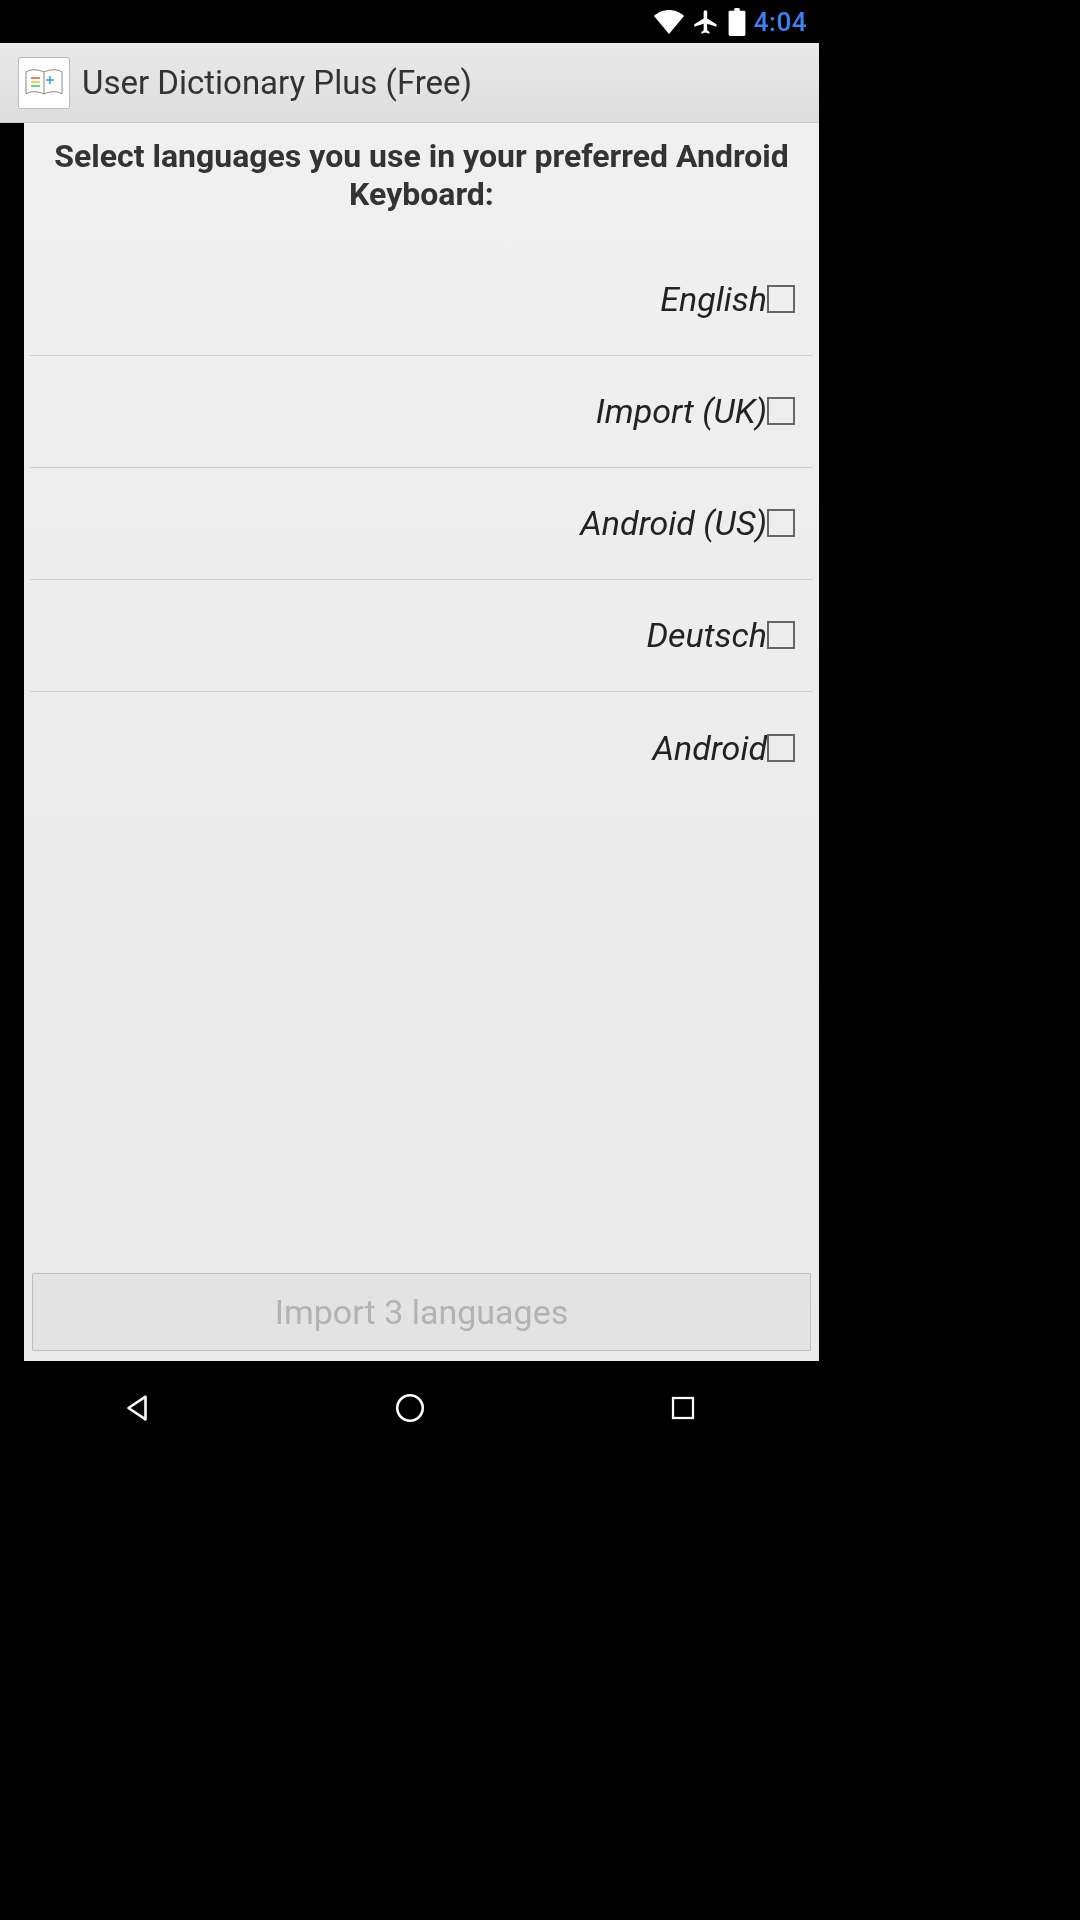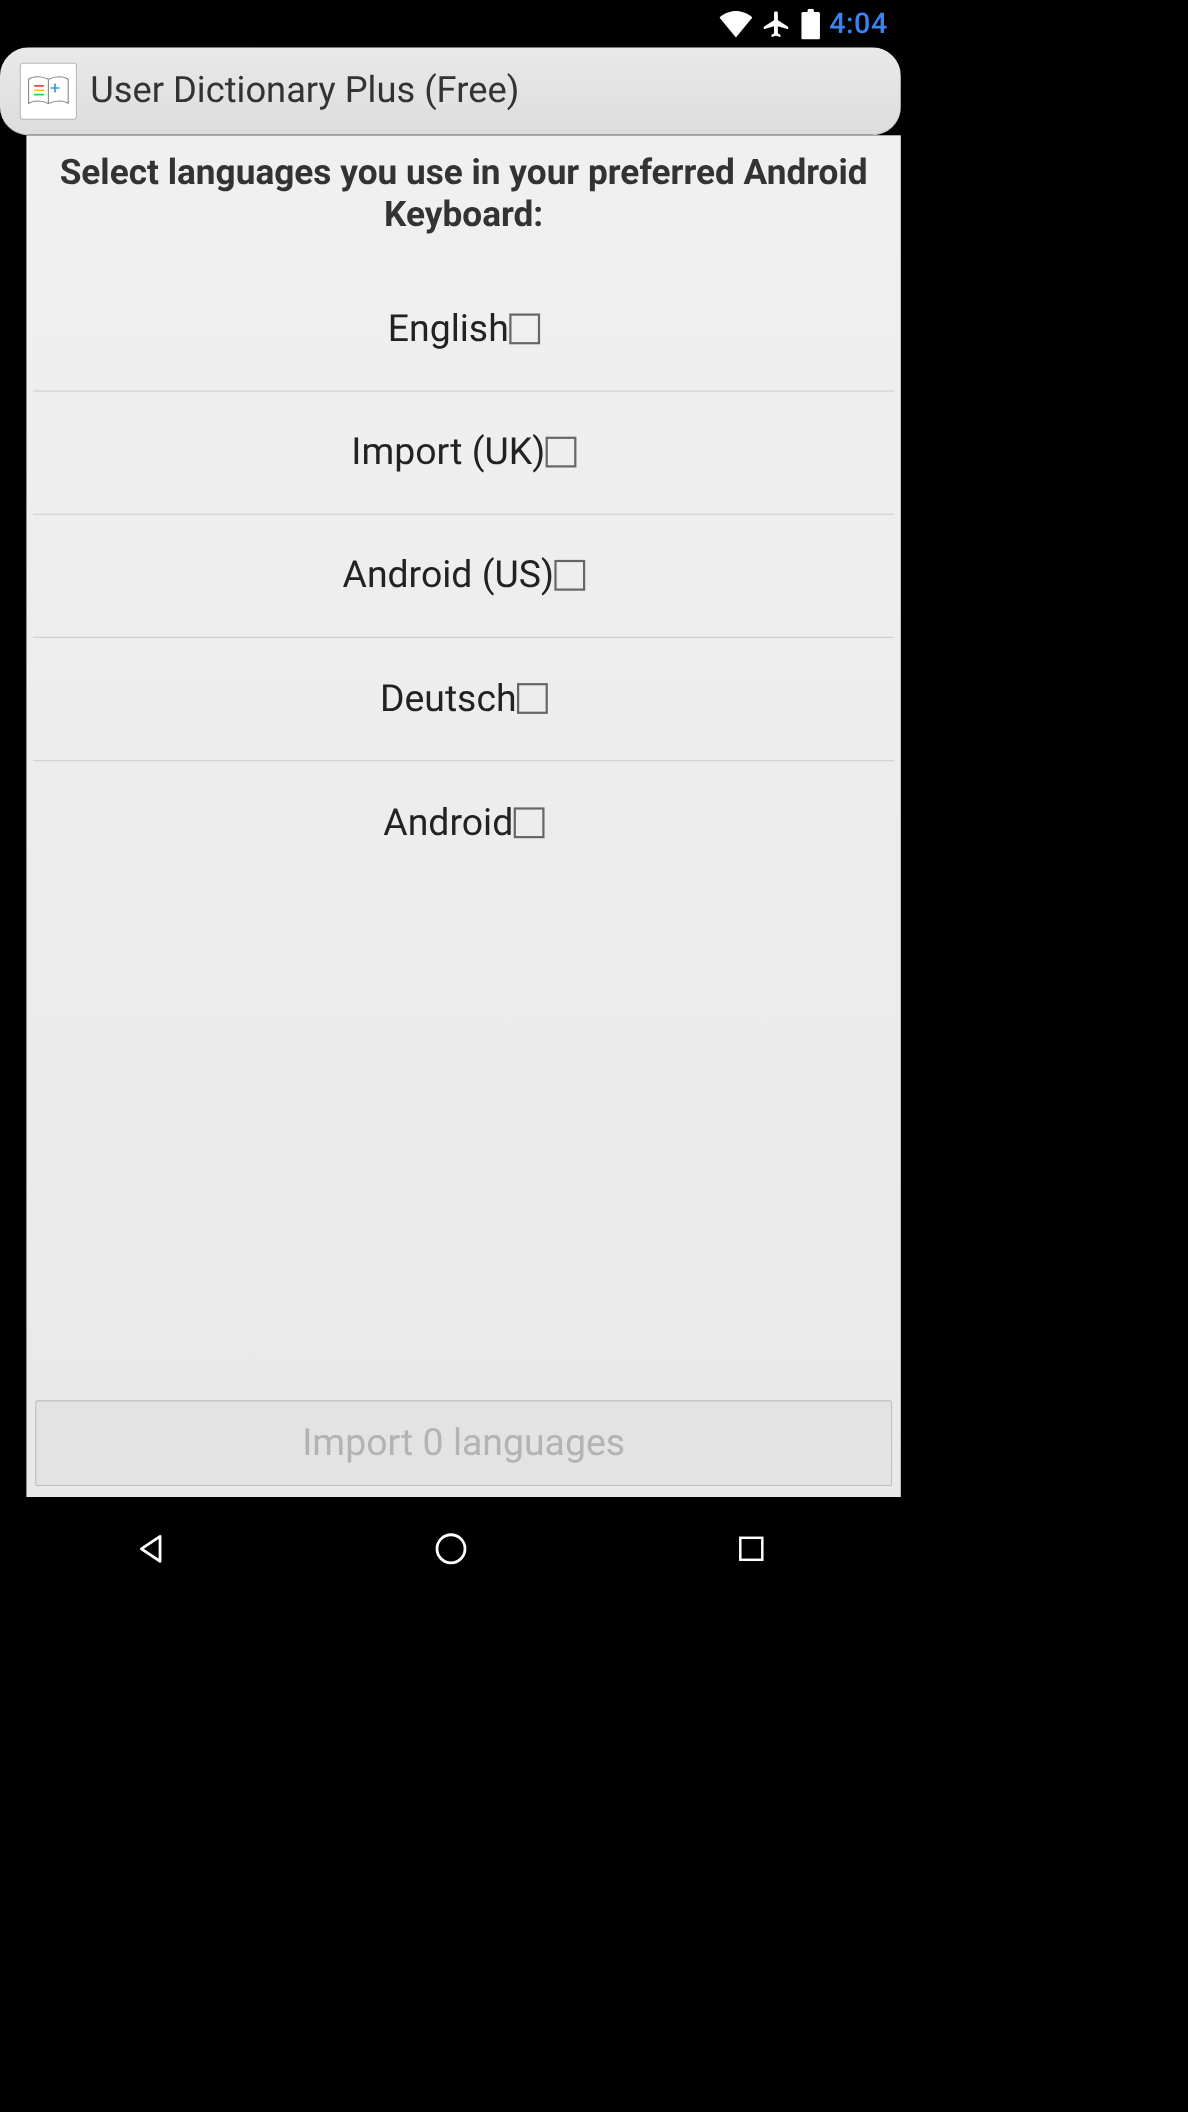--- a/index.html
+++ b/index.html
@@ -40,21 +40,20 @@
 
     
     .titlebar {
       height: 80px;
       background: linear-gradient(#e9e9e9, #dddddd);
       border-bottom: 1px solid #c9c9c9;
       display: flex;
       align-items: center;
       padding-left: 18px;
       gap: 12px;
-      border-radius: 26px;
     }
     .app-icon-box {
       width: 52px;
       height: 52px;
       background: #fff;
       border: 1px solid #bbb;
       border-radius: 3px;
       display: flex;
       align-items: center;
       justify-content: center;
@@ -83,23 +82,24 @@
       line-height: 1.2;
     }
     .lang-list {
       flex: 1;
       padding: 0 6px;
     }
     .lang-row {
       height: 112px;
       display: flex;
       align-items: center;
-      justify-content: center;
+      justify-content: flex-end;
       padding: 0 18px;
       border-bottom: 1px solid #d0d0d0;
+      font-style: italic;
     }
     .lang-row:last-child {
       border-bottom: none;
     }
     .lang-label {
       font-size: 34px;
       color: #222;
     }
     .chk {
       width: 28px;
@@ -207,21 +207,21 @@
 
     <div class="lang-row">
       <span class="lang-label">Android</span>
       <span class="chk"></span>
     </div>
 
 
   </div>
 
   <div class="import-wrap">
-    <div class="import-btn">Import 0 languages</div>
+    <div class="import-btn">Import 3 languages</div>
   </div>
 </div>
 
 <div class="navbar">
   <div class="nav-btn">
     <svg width="34" height="34" viewBox="0 0 24 24">
       <path d="M18 4 L6 12 L18 20 Z" fill="none" stroke="#fff" stroke-width="1.8" stroke-linejoin="round"></path>
     </svg>
   </div>
   <div class="nav-btn">

